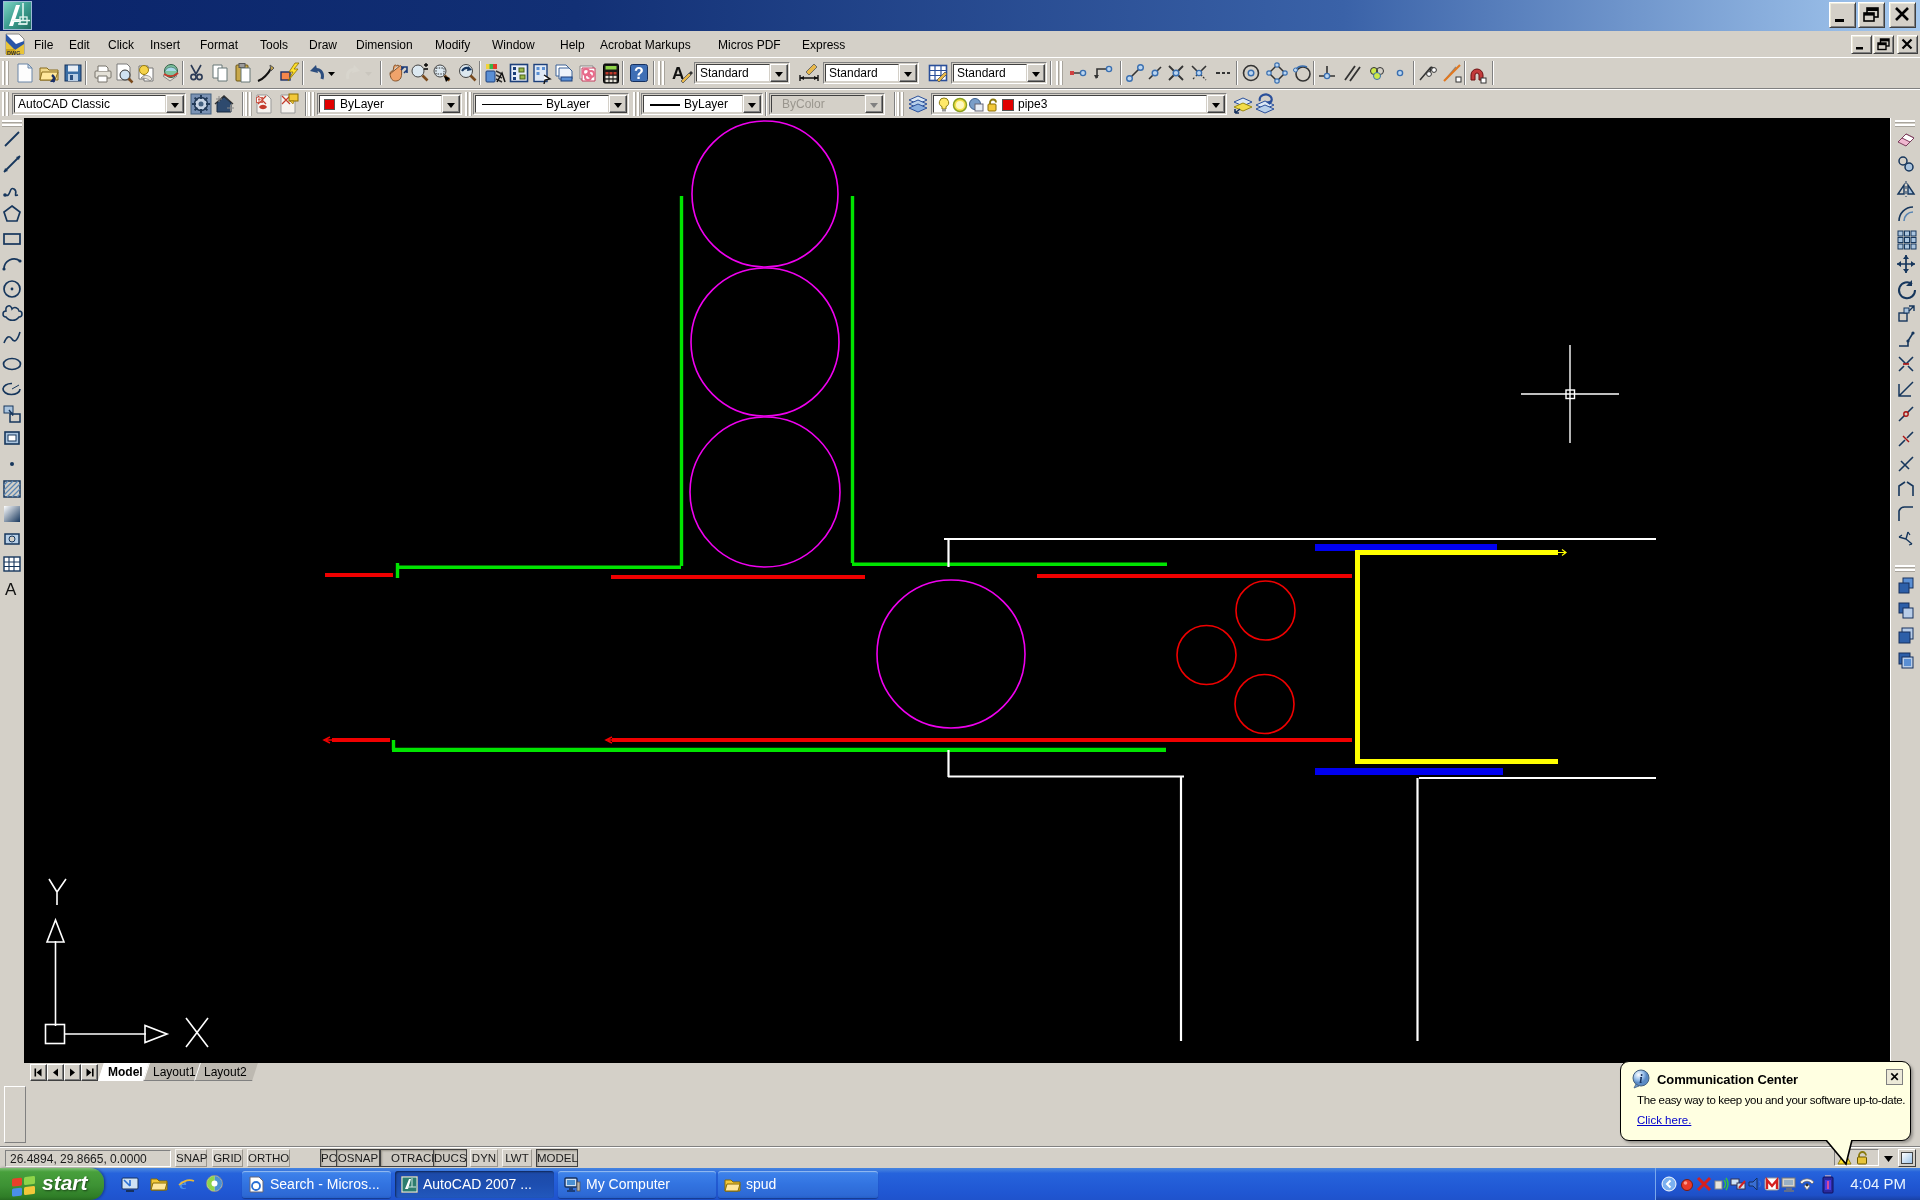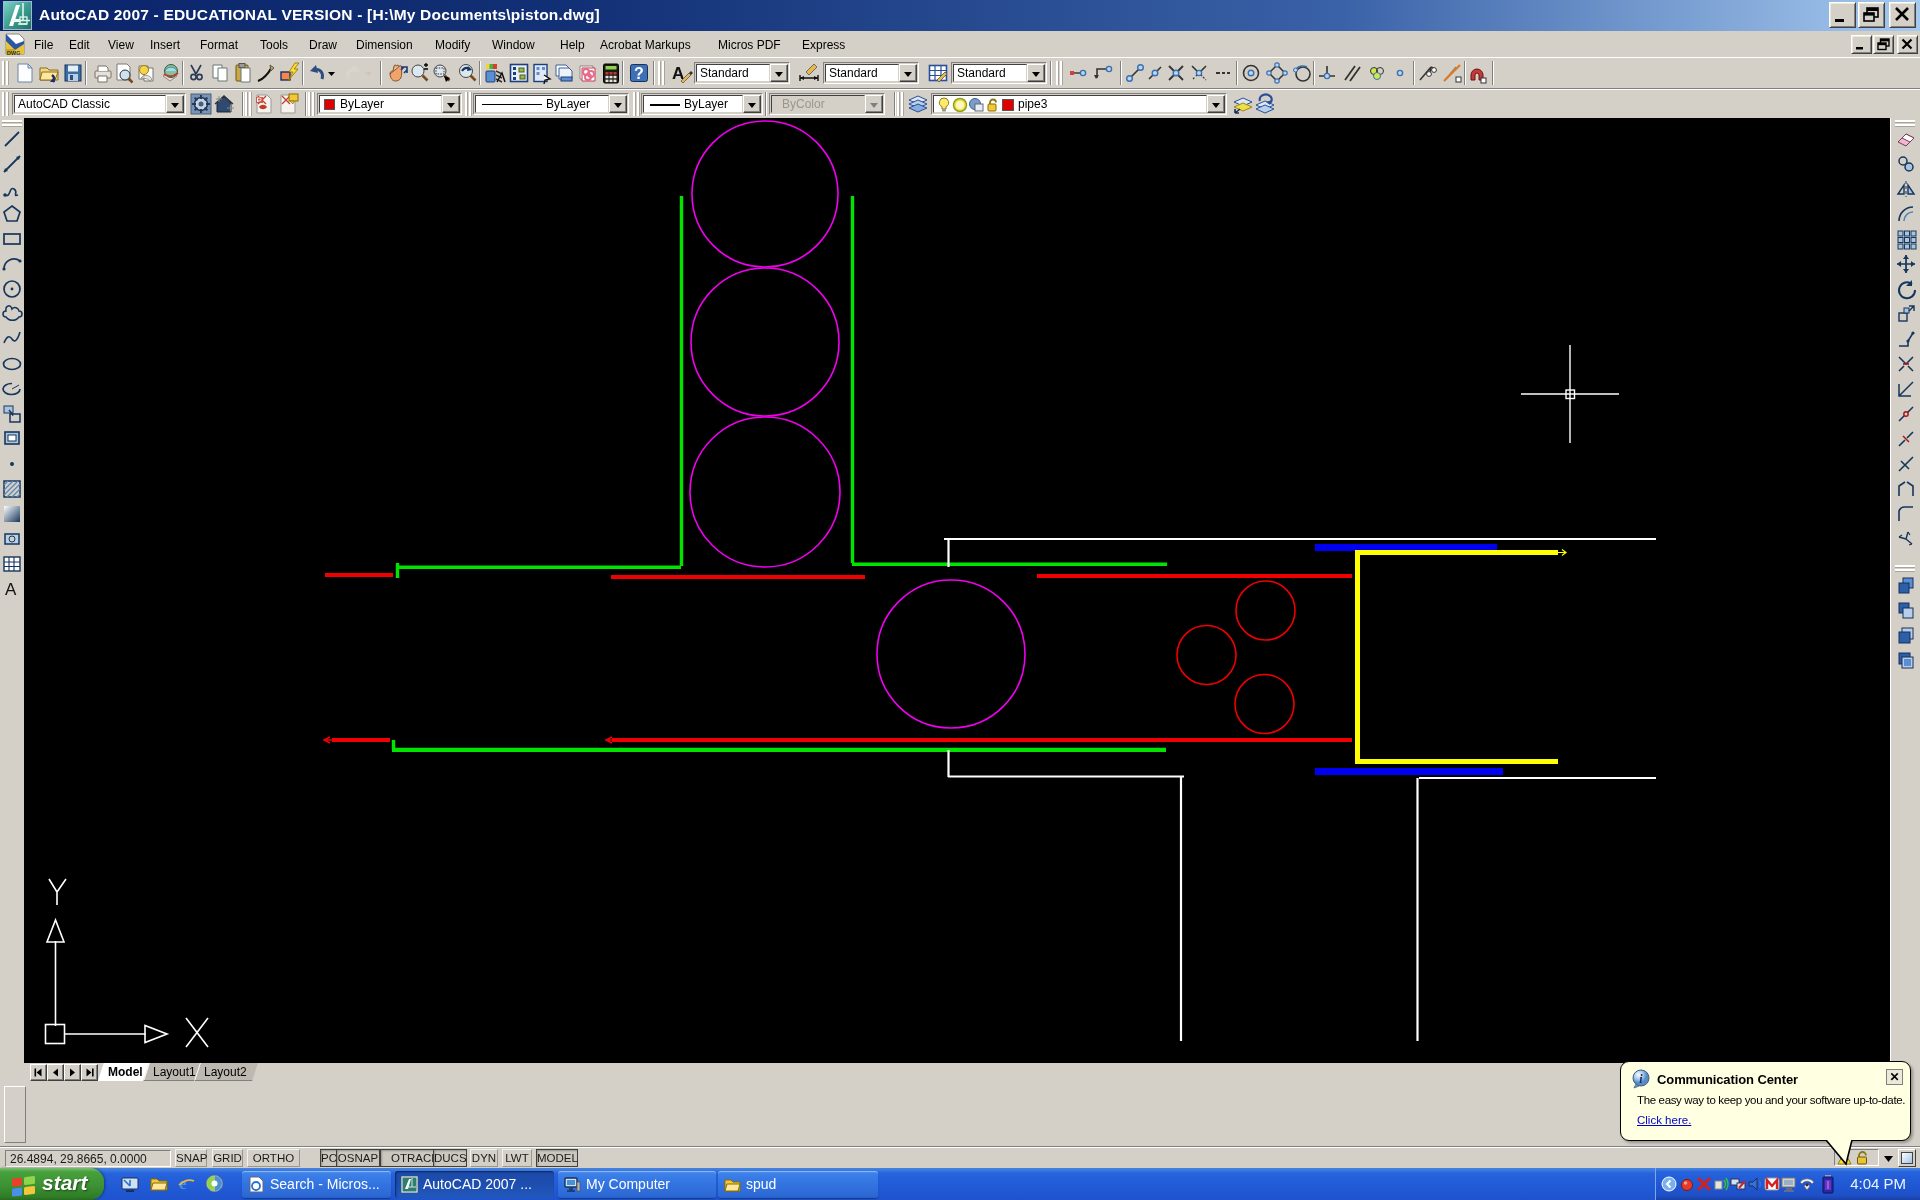--- a/index.html
+++ b/index.html
@@ -129,21 +129,20 @@
               <stop offset=".5" stop-color="#3d9e90"></stop>
               <stop offset="1" stop-color="#1f6e60"></stop>
             </linearGradient>
           </defs>
       <path d="M5,24L12,3h4L9,24z" fill="#fff"></path>
       <path d="M8,17h8l1,3H7z" fill="#fff"></path>
       <path d="M19,1v17 M8,18.5h18 M14,22h9" stroke="#dff4ee" stroke-width="1.6"></path>
       <rect x="16" y="15" width="7" height="7" fill="none" stroke="#dff4ee" stroke-width="1.3"></rect>
     </svg>
   </div>
-  <div id="title-txt" class="abs">AutoCAD 2007 - EDUCATIONAL VERSION - [H:\My Documents\piston.dwg]</div>
   <div class="winbtn abs" style="left:1829px;">
         <svg width="25" height="24" viewBox="0 0 25 24">
           <rect x="5" y="16" width="9" height="3" fill="#000"></rect>
         </svg>
       </div>
   <div class="winbtn abs" style="left:1858px;">
         <svg width="25" height="24" viewBox="0 0 25 24">
           <rect x="8" y="5" width="11" height="9" fill="none" stroke="#000" stroke-width="1.6"></rect>
           <rect x="8" y="5" width="11" height="3" fill="#000"></rect>
           <rect x="5" y="10" width="10" height="8" fill="#d4d0c8" stroke="#000" stroke-width="1.6"></rect>
@@ -160,21 +159,21 @@
 <div id="menubar" class="abs">
   <svg class="abs" style="left:5px;top:2px;width:20px;height:22px" viewBox="0 0 20 22">
     <path d="M1,1h13l5,5v15H1z" fill="#fff" stroke="#888"></path>
     <path d="M1,1l10,10l8,-3v13H1z" fill="#2a56a8"></path>
     <path d="M1,8l9,9l9,-6v10H1z" fill="#e8c43a"></path>
     <rect x="1" y="16" width="9" height="6" fill="#caa41e"></rect>
     <text x="2" y="21.5" font-size="5.5" font-weight="bold" fill="#333" font-family="Liberation Sans">DWG</text>
   </svg>
   <div class="menu" style="left:34px;">File</div>
   <div class="menu" style="left:69px;">Edit</div>
-  <div class="menu" style="left:108px;">View</div>
+  <div class="menu" style="left:108px;">Click</div>
   <div class="menu" style="left:150px;">Insert</div>
   <div class="menu" style="left:200px;">Format</div>
   <div class="menu" style="left:260px;">Tools</div>
   <div class="menu" style="left:309px;">Draw</div>
   <div class="menu" style="left:356px;">Dimension</div>
   <div class="menu" style="left:435px;">Modify</div>
   <div class="menu" style="left:492px;">Window</div>
   <div class="menu" style="left:560px;">Help</div>
   <div class="menu" style="left:600px;">Acrobat Markups</div>
   <div class="menu" style="left:718px;">Micros PDF</div>
@@ -852,21 +851,21 @@
 </div>
 
 <div id="cmdwin" class="abs">
   <div id="cmdgrip"></div>
 </div>
 
 <div id="statusbar" class="abs">
   <div id="coords">26.4894, 29.8665, 0.0000</div>
   <div class="sbtn up" style="left:175px;width:32px;">SNAP</div>
   <div class="sbtn up" style="left:212px;width:31px;">GRID</div>
-  <div class="sbtn up" style="left:247px;width:53px;">ORTHO</div>
+  <div class="sbtn up" style="left:247px;width:43px;">ORTHO</div>
   <div class="sbtn dn" style="left:292px;width:40px;margin-left:28px;">POLAR</div>
   <div class="sbtn dn" style="left:336px;width:44px;text-align:center;">OSNAP</div>
   <div class="sbtn dn" style="left:380px;width:70px;">OTRACK</div>
   <div class="sbtn dn" style="left:433px;width:34px;">DUCS</div>
   <div class="sbtn up" style="left:470px;width:28px;">DYN</div>
   <div class="sbtn up" style="left:502px;width:30px;">LWT</div>
   <div class="sbtn dn" style="left:536px;width:42px;">MODEL</div>
   <div class="abs" id="traybox" style="left:1834px;top:2px;width:45px;height:17px;border:1px solid;border-color:#808080 #fff #fff #808080;">
     <svg class="abs" style="left:2px;top:1px;width:15px;height:14px" viewBox="0 0 15 14">
           <path d="M7.5,1L14,13H1z" fill="#ffe12b" stroke="#8a7a10"></path>

